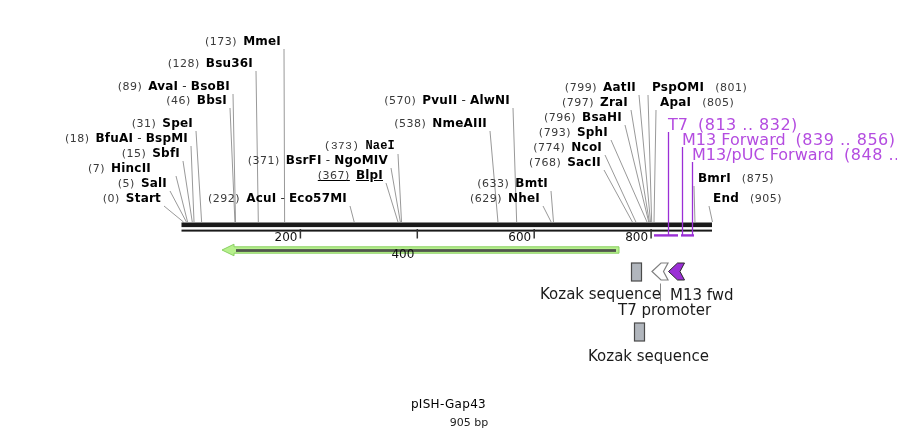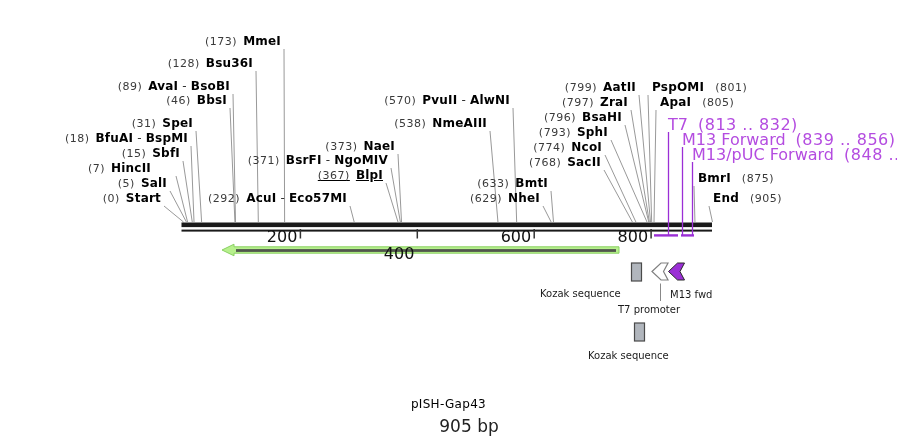--- a/index.html
+++ b/index.html
@@ -10,25 +10,25 @@
   #map-svg{position:absolute;left:0;top:0;}
   .site-label{position:absolute;white-space:nowrap;font-size:12px;line-height:13px;color:#000;}
   .site-label .pos{font-size:11px;color:#3a3a3a;letter-spacing:.5px;}
   .site-label .nm{font-weight:bold;letter-spacing:.2px;}
   .site-label .sep{font-weight:normal;color:#333;}
   .site-label.italic .nm{}
   .site-label.side-left .pos{margin-right:6px;}
   .site-label.side-right .pos{margin-left:11px;margin-top:28px;}
   .primer-label{position:absolute;white-space:nowrap;font-size:16px;line-height:14px;}
   .primer-label .rng{margin-left:10px;letter-spacing:.5px;}
-  .ruler-num{position:absolute;font-size:16px;color:#111;line-height:12px;}
-  .anno-label{position:absolute;white-space:nowrap;font-size:10px;color:#1b1b1b;line-height:14px;}
+  .ruler-num{position:absolute;font-size:12px;color:#111;line-height:12px;}
+  .anno-label{position:absolute;white-space:nowrap;font-size:15px;color:#1b1b1b;line-height:14px;}
   #plasmid-title{position:absolute;left:0;right:0;top:397px;text-align:center;
     font-size:12px;font-weight:normal;color:#000;letter-spacing:.3px;}
-  #plasmid-length{position:absolute;left:0;right:0;top:416px;text-align:center;font-size:17px;color:#222;padding-left:41px;}
+  #plasmid-length{position:absolute;left:0;right:0;top:416px;text-align:center;font-size:11px;color:#222;padding-left:41px;}
   #watermark{position:absolute;top:4px;right:7px;display:flex;align-items:center;gap:5px;}
   #watermark .created{font-size:8px;color:#c6c6c6;}
   #watermark .brand{font-size:11.5px;font-weight:600;color:#9aa4b2;letter-spacing:.2px;}
 </style>
 </head>
 <body>
 
 <div id="stage">
   <svg id="map-svg" width="897" height="437">
       <line x1="284" y1="49" x2="284.6185" y2="222" stroke="#999999" stroke-width="1"></line>
@@ -86,21 +86,21 @@
       <div class="site-label side-left" style="top: 94px; right: 670px;"><span class="pos">(46)</span><span class="nm"><span>BbsI</span></span></div>
       <div class="site-label side-left" style="top: 117px; right: 704px;"><span class="pos">(31)</span><span class="nm"><span>SpeI</span></span></div>
       <div class="site-label side-left" style="top: 132px; right: 709px;"><span class="pos">(18)</span><span class="nm"><span>BfuAI</span><span class="sep"> - </span><span>BspMI</span></span></div>
       <div class="site-label side-left" style="top: 147px; right: 717px;"><span class="pos">(15)</span><span class="nm"><span>SbfI</span></span></div>
       <div class="site-label side-left" style="top: 162px; right: 746px;"><span class="pos">(7)</span><span class="nm"><span>HincII</span></span></div>
       <div class="site-label side-left" style="top: 177px; right: 730px;"><span class="pos">(5)</span><span class="nm"><span>SalI</span></span></div>
       <div class="site-label side-left italic" style="top: 192px; right: 736px;"><span class="pos">(0)</span><span class="nm"><span>Start</span></span></div>
       <div class="site-label side-left" style="top: 192px; right: 550px;"><span class="pos">(292)</span><span class="nm"><span>AcuI</span><span class="sep"> - </span><span>Eco57MI</span></span></div>
       <div class="site-label side-left" style="top: 169px; right: 514px; text-decoration: underline;"><span class="pos">(367)</span><span class="nm"><span>BlpI</span></span></div>
       <div class="site-label side-left" style="top: 154px; right: 509px;"><span class="pos">(371)</span><span class="nm"><span>BsrFI</span><span class="sep"> - </span><span>NgoMIV</span></span></div>
-      <div class="site-label side-left" style="top: 140px; right: 502px;"><span class="pos">(373)</span><span class="nm"><span>NaeI</span></span></div>
+      <div class="site-label side-left" style="top: 140px; right: 502px; font-family: Liberation Mono, monospace;"><span class="pos">(373)</span><span class="nm"><span>NaeI</span></span></div>
       <div class="site-label side-left" style="top: 117px; right: 410px;"><span class="pos">(538)</span><span class="nm"><span>NmeAIII</span></span></div>
       <div class="site-label side-left" style="top: 94px; right: 387px;"><span class="pos">(570)</span><span class="nm"><span>PvuII</span><span class="sep"> - </span><span>AlwNI</span></span></div>
       <div class="site-label side-left" style="top: 192px; right: 357px;"><span class="pos">(629)</span><span class="nm"><span>NheI</span></span></div>
       <div class="site-label side-left" style="top: 177px; right: 349px;"><span class="pos">(633)</span><span class="nm"><span>BmtI</span></span></div>
       <div class="site-label side-left" style="top: 156px; right: 296px;"><span class="pos">(768)</span><span class="nm"><span>SacII</span></span></div>
       <div class="site-label side-left" style="top: 141px; right: 295px;"><span class="pos">(774)</span><span class="nm"><span>NcoI</span></span></div>
       <div class="site-label side-left" style="top: 126px; right: 289px; text-align: right;"><span class="pos">(793)</span><span class="nm"><span>SphI</span></span></div>
       <div class="site-label side-left" style="top: 111px; right: 275px;"><span class="pos">(796)</span><span class="nm"><span>BsaHI</span></span></div>
       <div class="site-label side-left" style="top: 96px; right: 269px;"><span class="pos">(797)</span><span class="nm"><span>ZraI</span></span></div>
       <div class="site-label side-left" style="top: 81px; right: 261px;"><span class="pos">(799)</span><span class="nm"><span>AatII</span></span></div>

